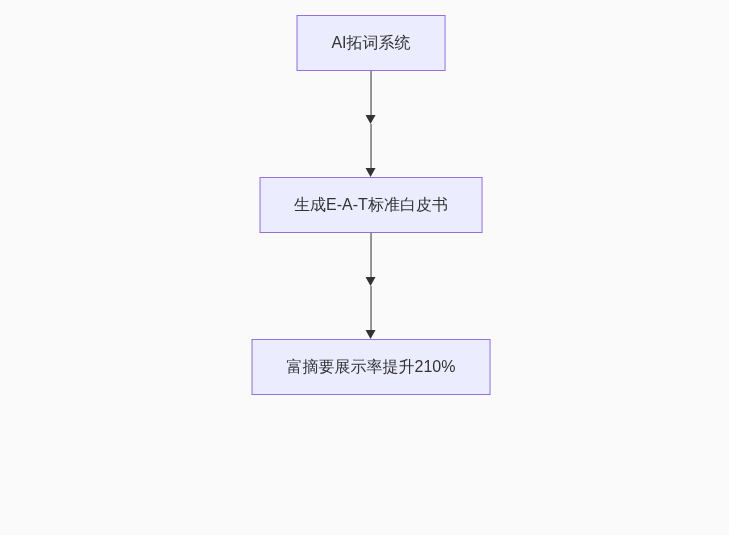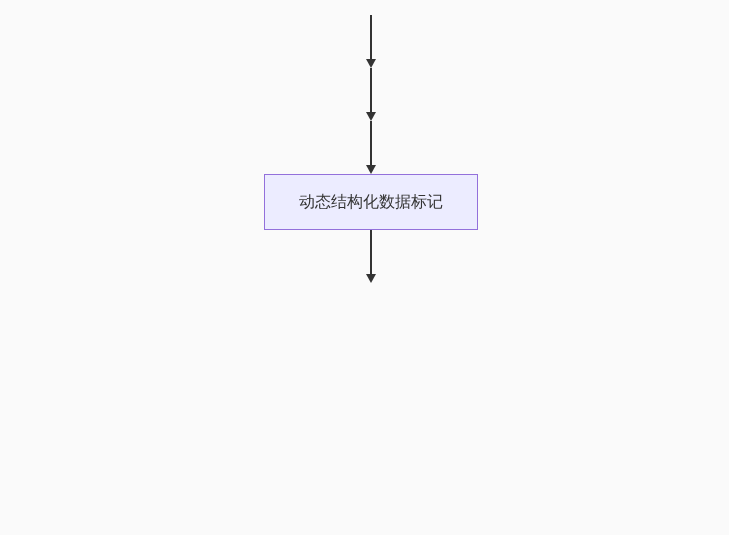--- a/index.html
+++ b/index.html
@@ -65,42 +65,48 @@
     border-right: 5px solid transparent;
     border-top: 9px solid var(--arrow-color);
   }
 </style>
 </head>
 <body>
 
 <div class="canvas">
   <div class="flow-column">
 
-
-    <div class="connector">
-      <div class="line"></div>
-      <div class="arrowhead"></div>
+    <div class="flow-node">
+      <span>AI拓词系统</span>
     </div>
-
 
     <div class="connector">
       <div class="line"></div>
       <div class="arrowhead"></div>
     </div>
 
 
     <div class="connector">
       <div class="line"></div>
       <div class="arrowhead"></div>
     </div>
 
     <div class="flow-node">
-      <span>动态结构化数据标记</span>
+      <span>生成E-A-T标准白皮书</span>
     </div>
 
     <div class="connector">
       <div class="line"></div>
       <div class="arrowhead"></div>
     </div>
 
 
+    <div class="connector">
+      <div class="line"></div>
+      <div class="arrowhead"></div>
+    </div>
+
+    <div class="flow-node">
+      <span>富摘要展示率提升210%</span>
+    </div>
+
   </div>
 </div>
 
 </body></html>

